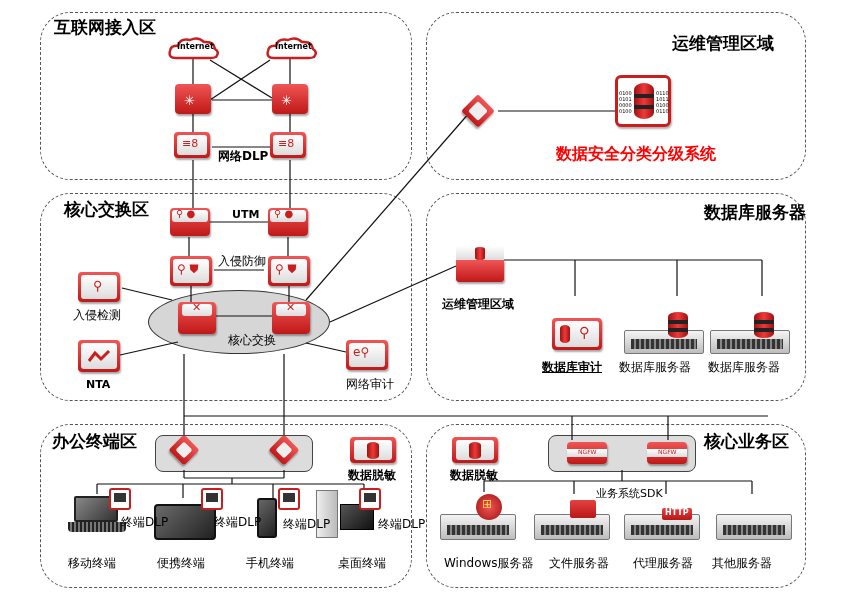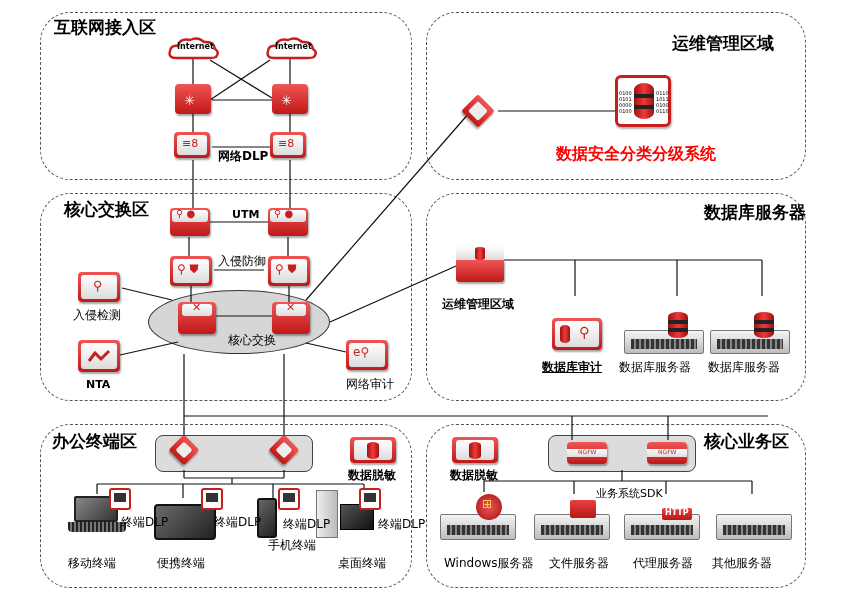--- a/index.html
+++ b/index.html
@@ -297,21 +297,21 @@
 </div>
 <div class="lbl s" style="left:283px;top:516px;">终端DLP</div>
 
 <div class="dev" style="left:359px;top:488px;width:22px;height:22px;border:2px solid #c81e1e;border-radius:3px;background:#fff;">
   <div style="position:absolute;left:3px;top:3px;width:12px;height:9px;background:#333;"></div>
 </div>
 <div class="lbl s" style="left:378px;top:516px;">终端DLP</div>
 
 <div class="lbl" style="left:68px;top:555px;">移动终端</div>
 <div class="lbl" style="left:157px;top:555px;">便携终端</div>
-<div class="lbl" style="left:246px;top:537px;margin-left:22px;">手机终端</div>
+<div class="lbl" style="left:246px;top:555px;">手机终端</div>
 <div class="lbl" style="left:338px;top:555px;">桌面终端</div>
 
 <div class="red-box" style="left:452px;top:437px;width:46px;height:26px;">
   <div class="white-face" style="left:4px;top:3px;width:38px;height:20px;"></div>
   <div class="db-cyl" style="left:17px;top:5px;width:12px;height:17px;"></div>
 </div>
 <div class="lbl b" style="left:450px;top:467px;">数据脱敏</div>
 
 <div class="dev" style="left:567px;top:442px;width:40px;height:22px;">
   <div class="red-box" style="left:0;top:0;width:40px;height:22px;"></div>

